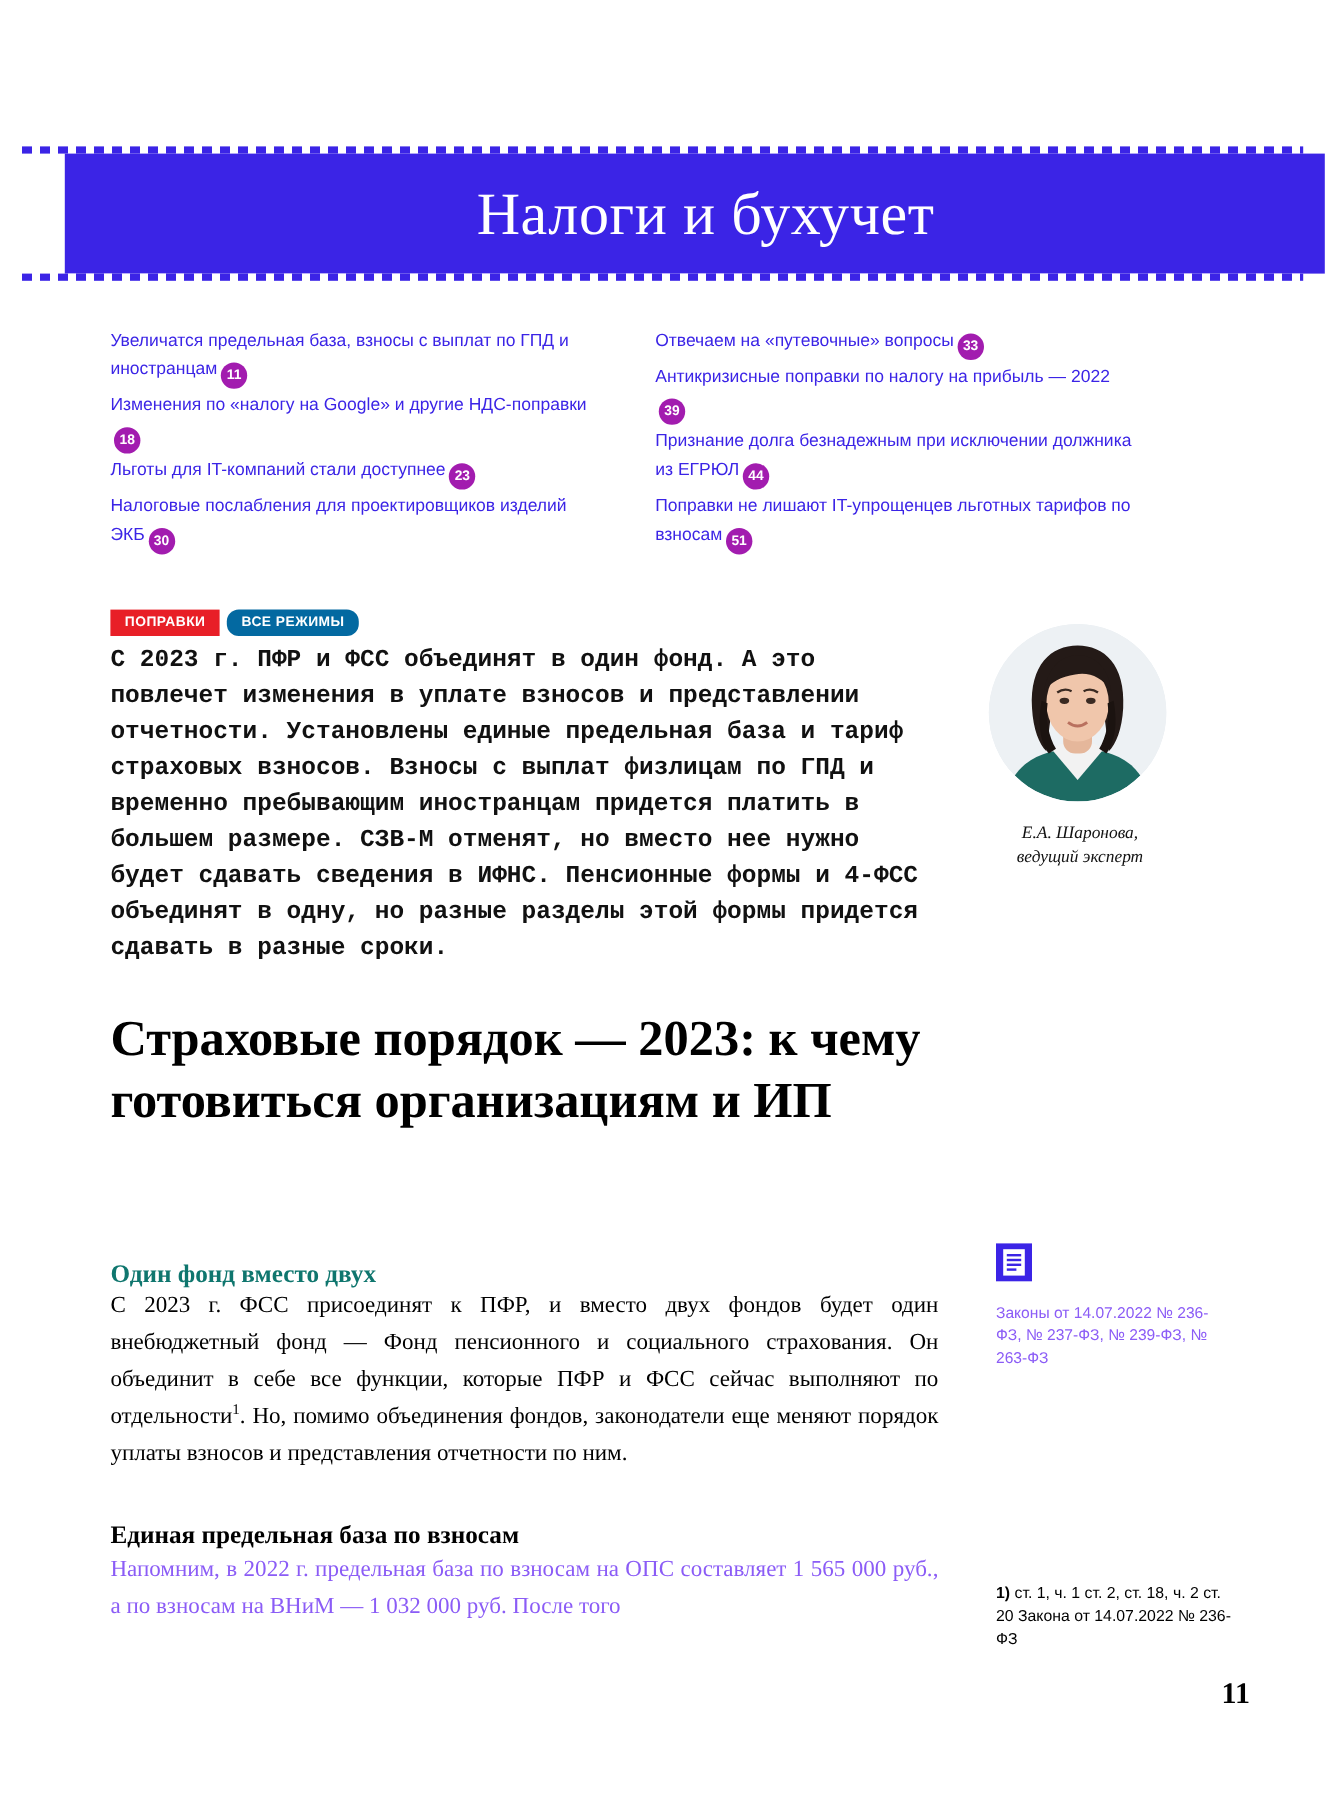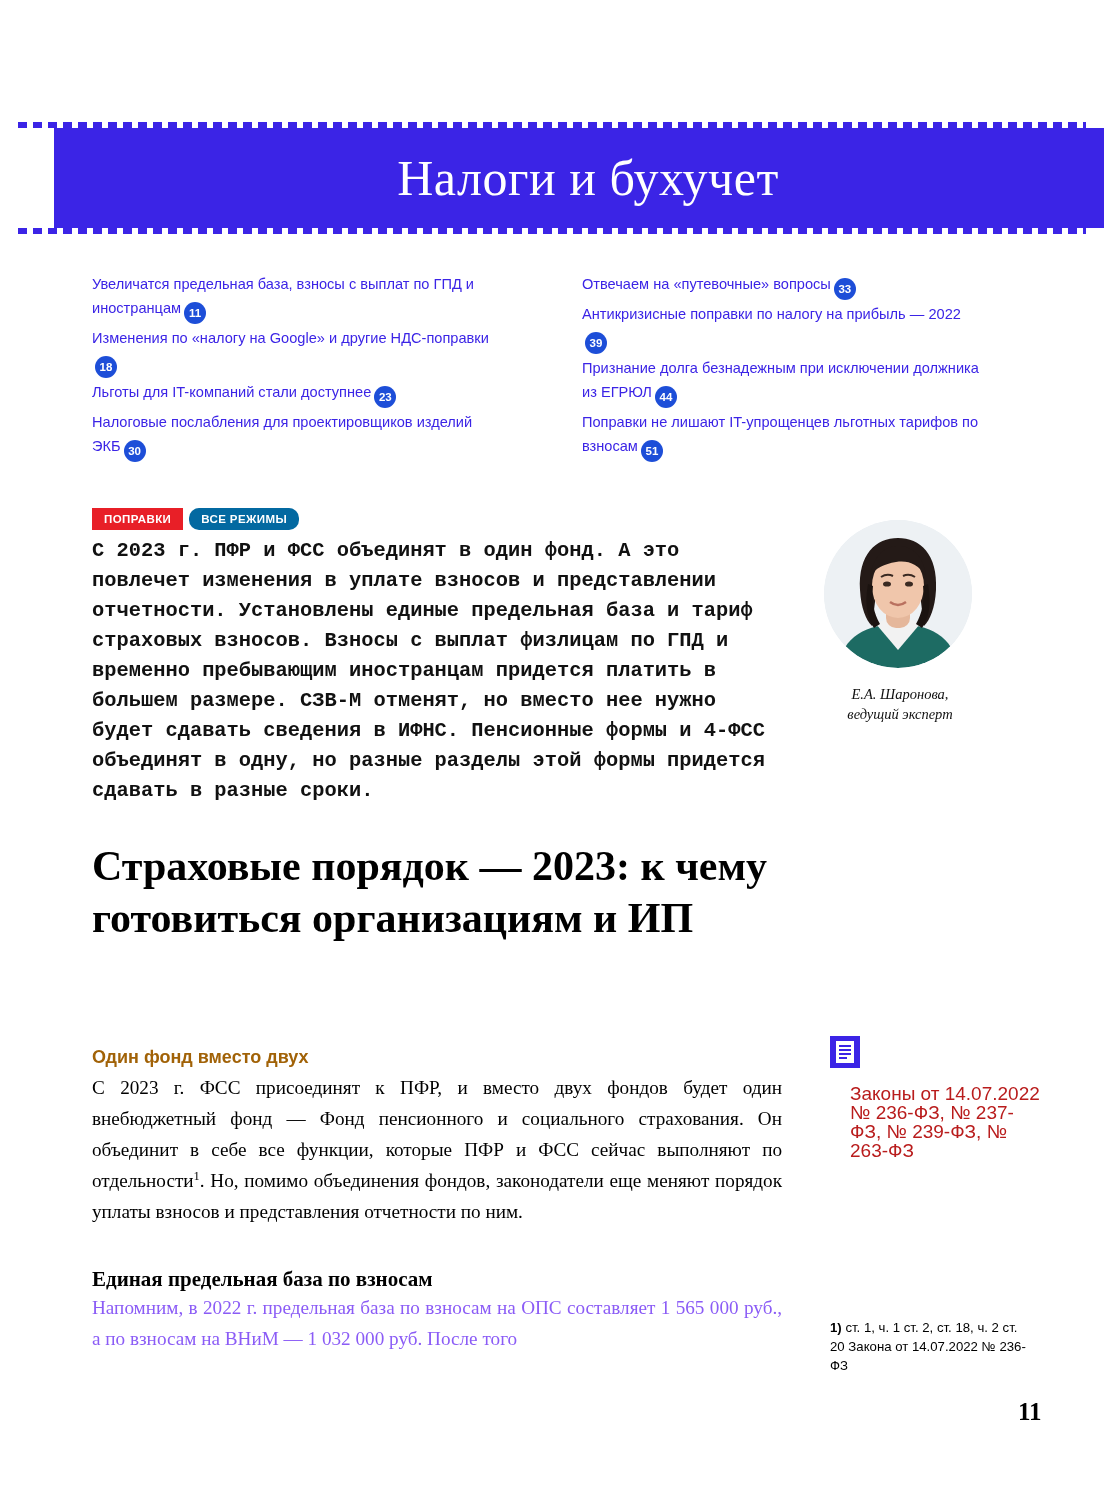--- a/index.html
+++ b/index.html
@@ -62,38 +62,38 @@
   .dash-top { top: 0; }
   .dash-bottom { top: 106px; }
 
   
   .toc {
     position: absolute;
     left: 92px;
     top: 272px;
     width: 900px;
     display: flex;
-    gap: 90px;
+    gap: 54px;
   }
   .toc-col {
     width: 400px;
   }
   .toc-item {
     font-size: 14.6px;
     line-height: 24px;
     color: #3b24e6;
     margin-bottom: 2px;
   }
   .pagebadge {
     display: inline-block;
     min-width: 22px;
     height: 22px;
     line-height: 22px;
     border-radius: 11px;
-    background: #1d4ed8;
+    background: #a21caf;
     color: #ffffff;
     font-size: 11.5px;
     font-weight: bold;
     text-align: center;
     padding: 0 4px;
     vertical-align: -4px;
     margin-left: 3px;
     box-sizing: border-box;
   }
 
@@ -166,24 +166,24 @@
     line-height: 52px;
     color: #000;
   }
 
   
   .sub1 {
     position: absolute;
     left: 92px;
     top: 1032px;
     width: 700px;
-    font-family: Liberation Sans, sans-serif;
-    font-weight: bold;
-    font-size: 18px;
-    color: #a16207;
+    font-family: Liberation Serif, serif;
+    font-weight: bold;
+    font-size: 21px;
+    color: #0f766e;
   }
   .para1 {
     position: absolute;
     left: 92px;
     top: 1072px;
     width: 690px;
     font-family: "Liberation Serif", serif;
     font-size: 19.2px;
     line-height: 31px;
     text-align: justify;
@@ -215,26 +215,26 @@
   
   .doc-icon {
     position: absolute;
     left: 830px;
     top: 1036px;
     width: 30px;
     height: 32px;
   }
   .margin-note-1 {
     position: absolute;
-    left: 850px;
+    left: 830px;
     top: 1084px;
     width: 190px;
-    font-size: 19px;
+    font-size: 13px;
     line-height: 19px;
-    color: #b91c1c;
+    color: #8b5cf6;
   }
   .margin-note-2 {
     position: absolute;
     left: 830px;
     top: 1318px;
     width: 200px;
     font-size: 13.2px;
     line-height: 19px;
     color: #000;
   }

